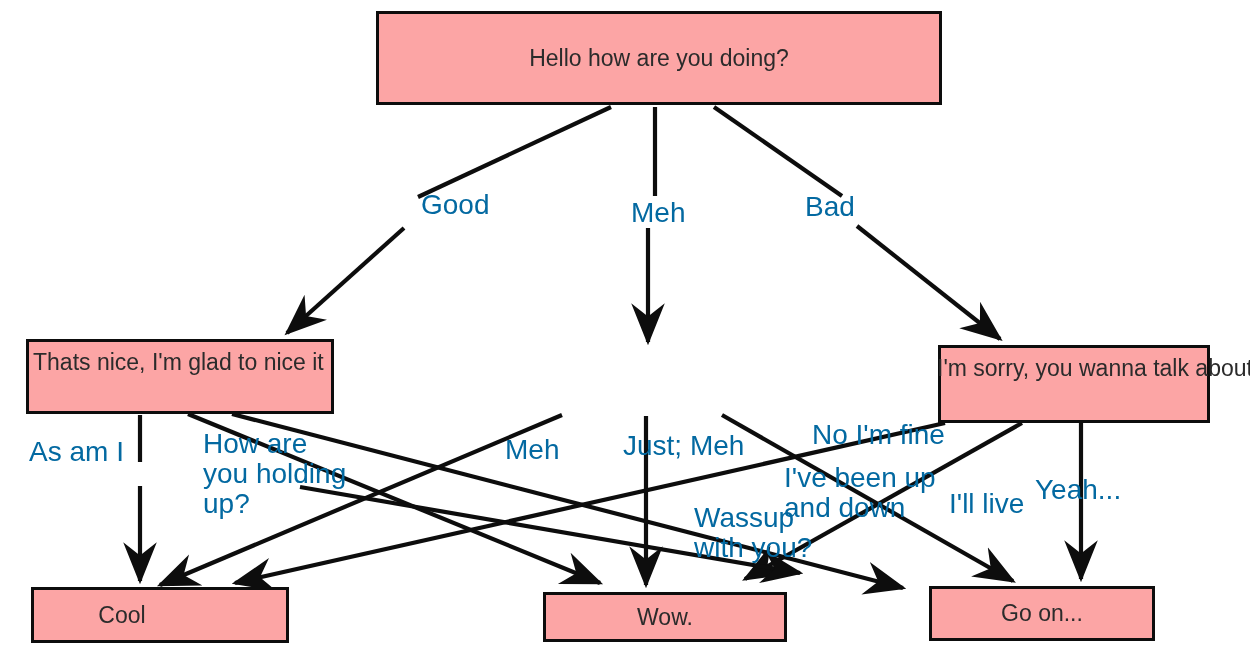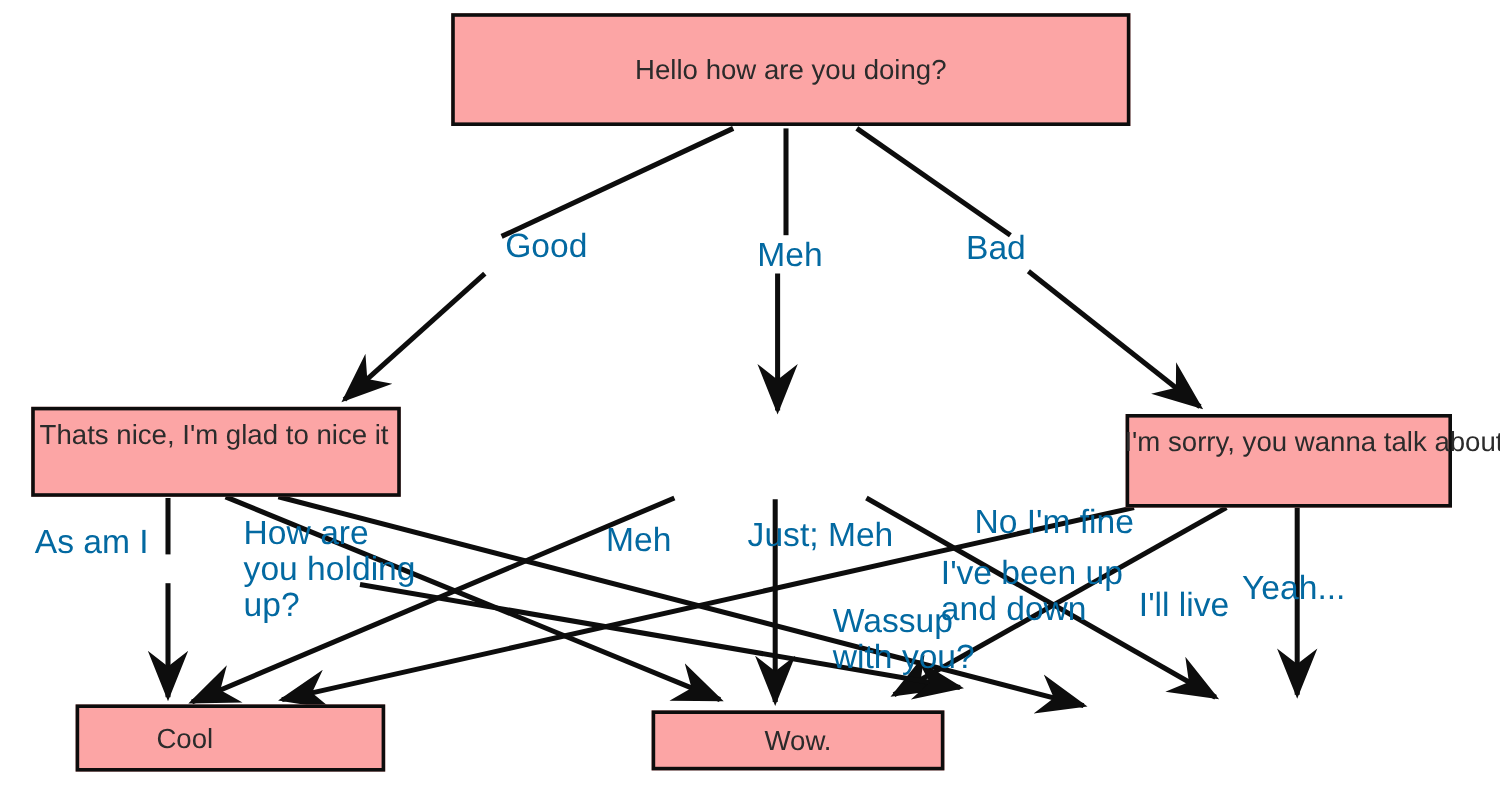--- a/index.html
+++ b/index.html
@@ -102,28 +102,31 @@
 
   <div class="node left-text" style="left:26px; top:339px; width:308px; height:75px;">
     <span>Thats nice, I'm glad to nice it</span>
   </div>
 
 
   <div class="node left-text" style="left:938px; top:345px; width:272px; height:78px;">
     <span style="position:relative; left:-8px;">I'm sorry, you wanna talk about it?</span>
   </div>
 
-  <div class="node center-text" style="left:31px; top:587px; width:258px; height:56px;margin-left:32px;">
+  <div class="node center-text" style="left:31px; top:587px; width:258px; height:56px;">
     <span style="position:relative; left:-38px;">Cool</span>
   </div>
 
   <div class="node center-text" style="left:543px; top:592px; width:244px; height:50px;">
     <span>Wow.</span>
   </div>
 
+  <div class="node center-text" style="left:929px; top:586px; width:226px; height:55px;">
+    <span>Go on...</span>
+  </div>
 
   <div class="edge-label" style="left:421px; top:190px;">Good</div>
   <div class="edge-label" style="left:631px; top:198px;">Meh</div>
   <div class="edge-label" style="left:805px; top:192px;">Bad</div>
   <div class="edge-label" style="left:29px; top:437px;">As am I</div>
   <div class="edge-label" style="left:203px; top:429px;">How are
 you holding
 up?</div>
   <div class="edge-label" style="left:505px; top:435px;">Meh</div>
   <div class="edge-label" style="left:595px; top:431px;margin-left:28px;">Just; Meh</div>

